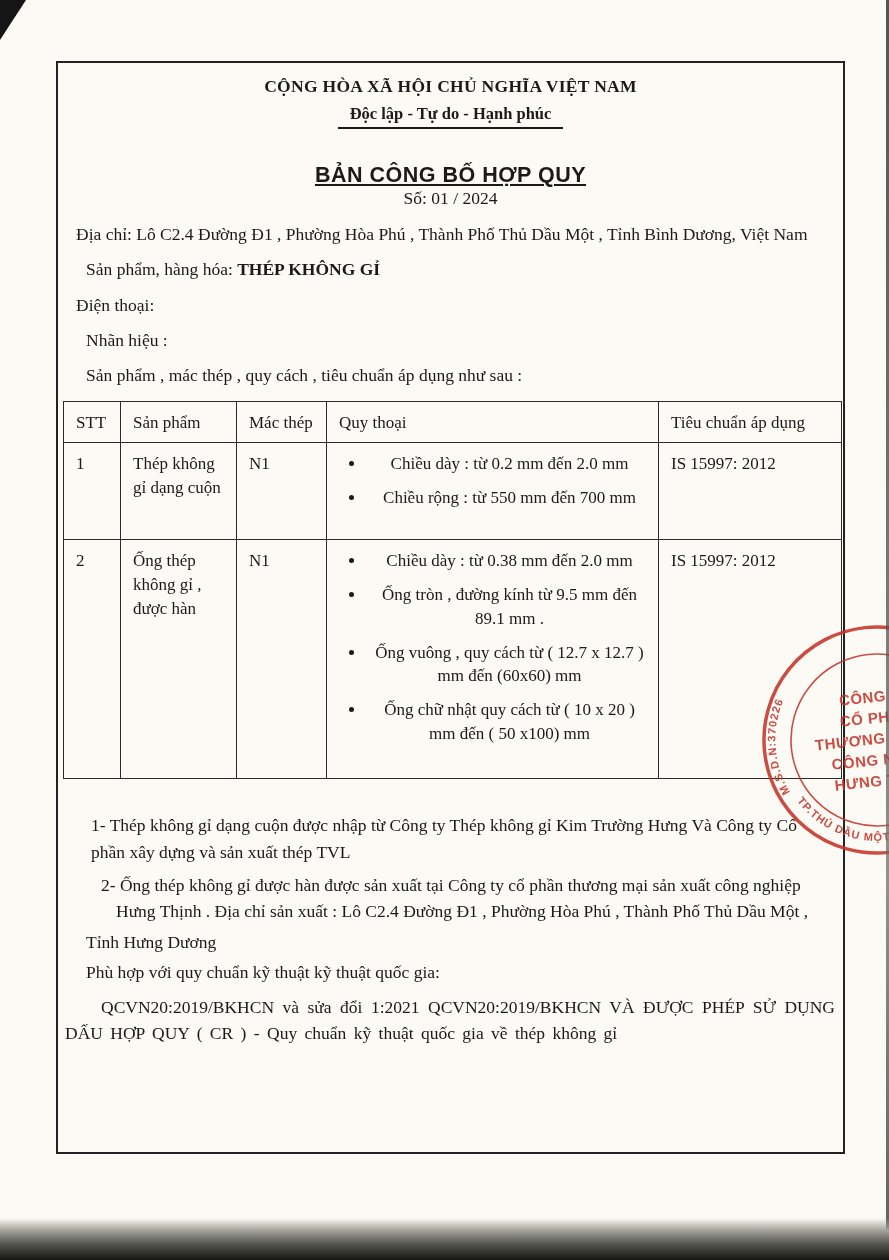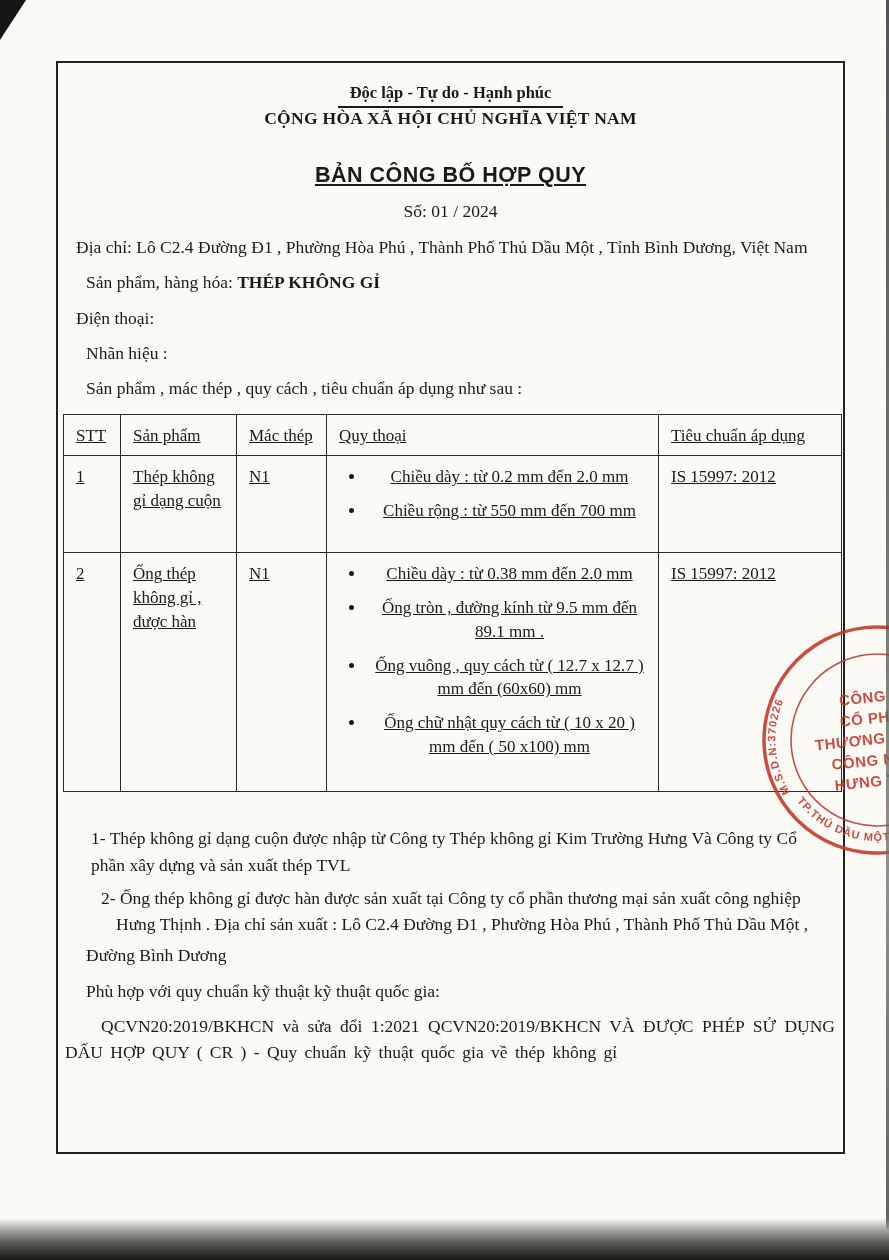--- a/index.html
+++ b/index.html
@@ -38,21 +38,21 @@
     padding: 0 12px 3px 12px;
   }
   .doc-title {
     margin-top: 34px;
     font-family: "Liberation Sans", "DejaVu Sans", sans-serif;
     font-weight: bold;
     font-size: 21.5px;
     letter-spacing: .5px;
     text-decoration: underline;
   }
-  .doc-number { margin-top: 13px; font-size: 17.5px; }
+  .doc-number { font-size: 17.5px; }
   .body-text { margin-top: 12px; }
   .para {
     margin: 2px 16px 0 18px;
     font-size: 17.5px;
     line-height: 1.5;
   }
   .para.gap { margin-top: 9px; }
   .para.indent { margin-left: 28px; }
   .bold { font-weight: bold; }
 
@@ -63,40 +63,39 @@
     width: 778px;
     font-size: 17px;
   }
   table.conf th, table.conf td {
     border: 1.6px solid #2b2b2b;
     vertical-align: top;
     text-align: left;
     font-weight: normal;
     padding: 9px 8px 6px 12px;
     line-height: 1.4;
-    text-decoration: underline;
   }
   table.conf th { height: 41px; padding-top: 9px; }
   th.col0, td.col0 { width: 57px; text-align: center; padding-left: 4px; }
   th.col1, td.col1 { width: 116px; }
   th.col2, td.col2 { width: 90px; }
   th.col3, td.col3 { width: 332px; }
   th.col4, td.col4 { width: 183px; }
   td.col1 { text-align: justify; }
   td.col2 { padding-left: 17px; }
   tr.row-0 td { height: 97px; }
   tr.row-1 td { height: 239px; }
   ul.specs { margin: 0; padding-left: 27px; list-style: disc; text-align: center; }
   ul.specs li { margin-bottom: 10px; padding-left: 3px; }
 
   .notes { margin-top: 33px; font-size: 17.5px; line-height: 1.5; }
   .note1 { margin: 0 26px 0 33px; }
   .note2 { margin: 7px 14px 0 58px; text-indent: -15px; }
   .note3 { margin: 5px 0 0 28px; }
-  .note4 { margin: 9px 0 0 28px; }
+  .note4 { margin: 3px 0 0 28px; }
   .note5 {
     margin: 9px 8px 0 7px;
     text-align: justify;
     text-indent: 36px;
     word-spacing: 3px;
   }
 
   
   .stamp {
     position: absolute;
@@ -149,24 +148,24 @@
       #161614 100%);
   }
 </style>
 </head>
 <body>
 
 <div class="page">
 
   <div class="frame">
 
+    <div class="center nat-line1">CỘNG HÒA XÃ HỘI CHỦ NGHĨA VIỆT NAM</div>
     <div class="center nat-line2">
       <span>Độc lập - Tự do - Hạnh phúc</span>
     </div>
-    <div class="center nat-line1">CỘNG HÒA XÃ HỘI CHỦ NGHĨA VIỆT NAM</div>
 
     <div class="center doc-title">BẢN CÔNG BỐ HỢP QUY</div>
     <div class="center doc-number">Số: 01 / 2024</div>
 
     <div class="body-text">
       <p class="para">Địa chỉ: Lô C2.4 Đường Đ1 , Phường Hòa Phú , Thành Phố Thủ Dầu Một , Tỉnh Bình Dương, Việt Nam</p>
       <p class="para gap indent">
         <span>Sản phẩm, hàng hóa:</span>
         <span class="bold">THÉP KHÔNG GỈ</span>
       </p>
@@ -211,21 +210,21 @@
               </ul>
             </td>
             <td class="col4">IS 15997: 2012</td>
           </tr>
         </tbody>
     </table>
 
     <div class="notes">
       <p class="note1">1- Thép không gỉ dạng cuộn được nhập từ Công ty Thép không gỉ Kim Trường Hưng Và Công ty Cổ phần xây dựng và sản xuất thép TVL</p>
       <p class="note2">2- Ống thép không gỉ được hàn được sản xuất tại Công ty cổ phần thương mại sản xuất công nghiệp Hưng Thịnh . Địa chỉ sản xuất : Lô C2.4 Đường Đ1 , Phường Hòa Phú , Thành Phố Thủ Dầu Một ,</p>
-      <p class="note3">Đường Bình Dương</p>
+      <p class="note3">Tỉnh Hưng Dương</p>
       <p class="note4">Phù hợp với quy chuẩn kỹ thuật kỹ thuật quốc gia:</p>
       <p class="note5">QCVN20:2019/BKHCN và sửa đổi 1:2021 QCVN20:2019/BKHCN VÀ ĐƯỢC PHÉP SỬ DỤNG DẤU HỢP QUY ( CR ) -  Quy chuẩn kỹ thuật quốc gia về thép không gỉ</p>
     </div>
 
   </div>
 
   <div class="stamp">
     <svg width="240" height="240" viewBox="0 0 240 240">
       <defs>
         <path id="arcL" d="M 28,163 A 102,102 0 0 1 32,69"></path>

